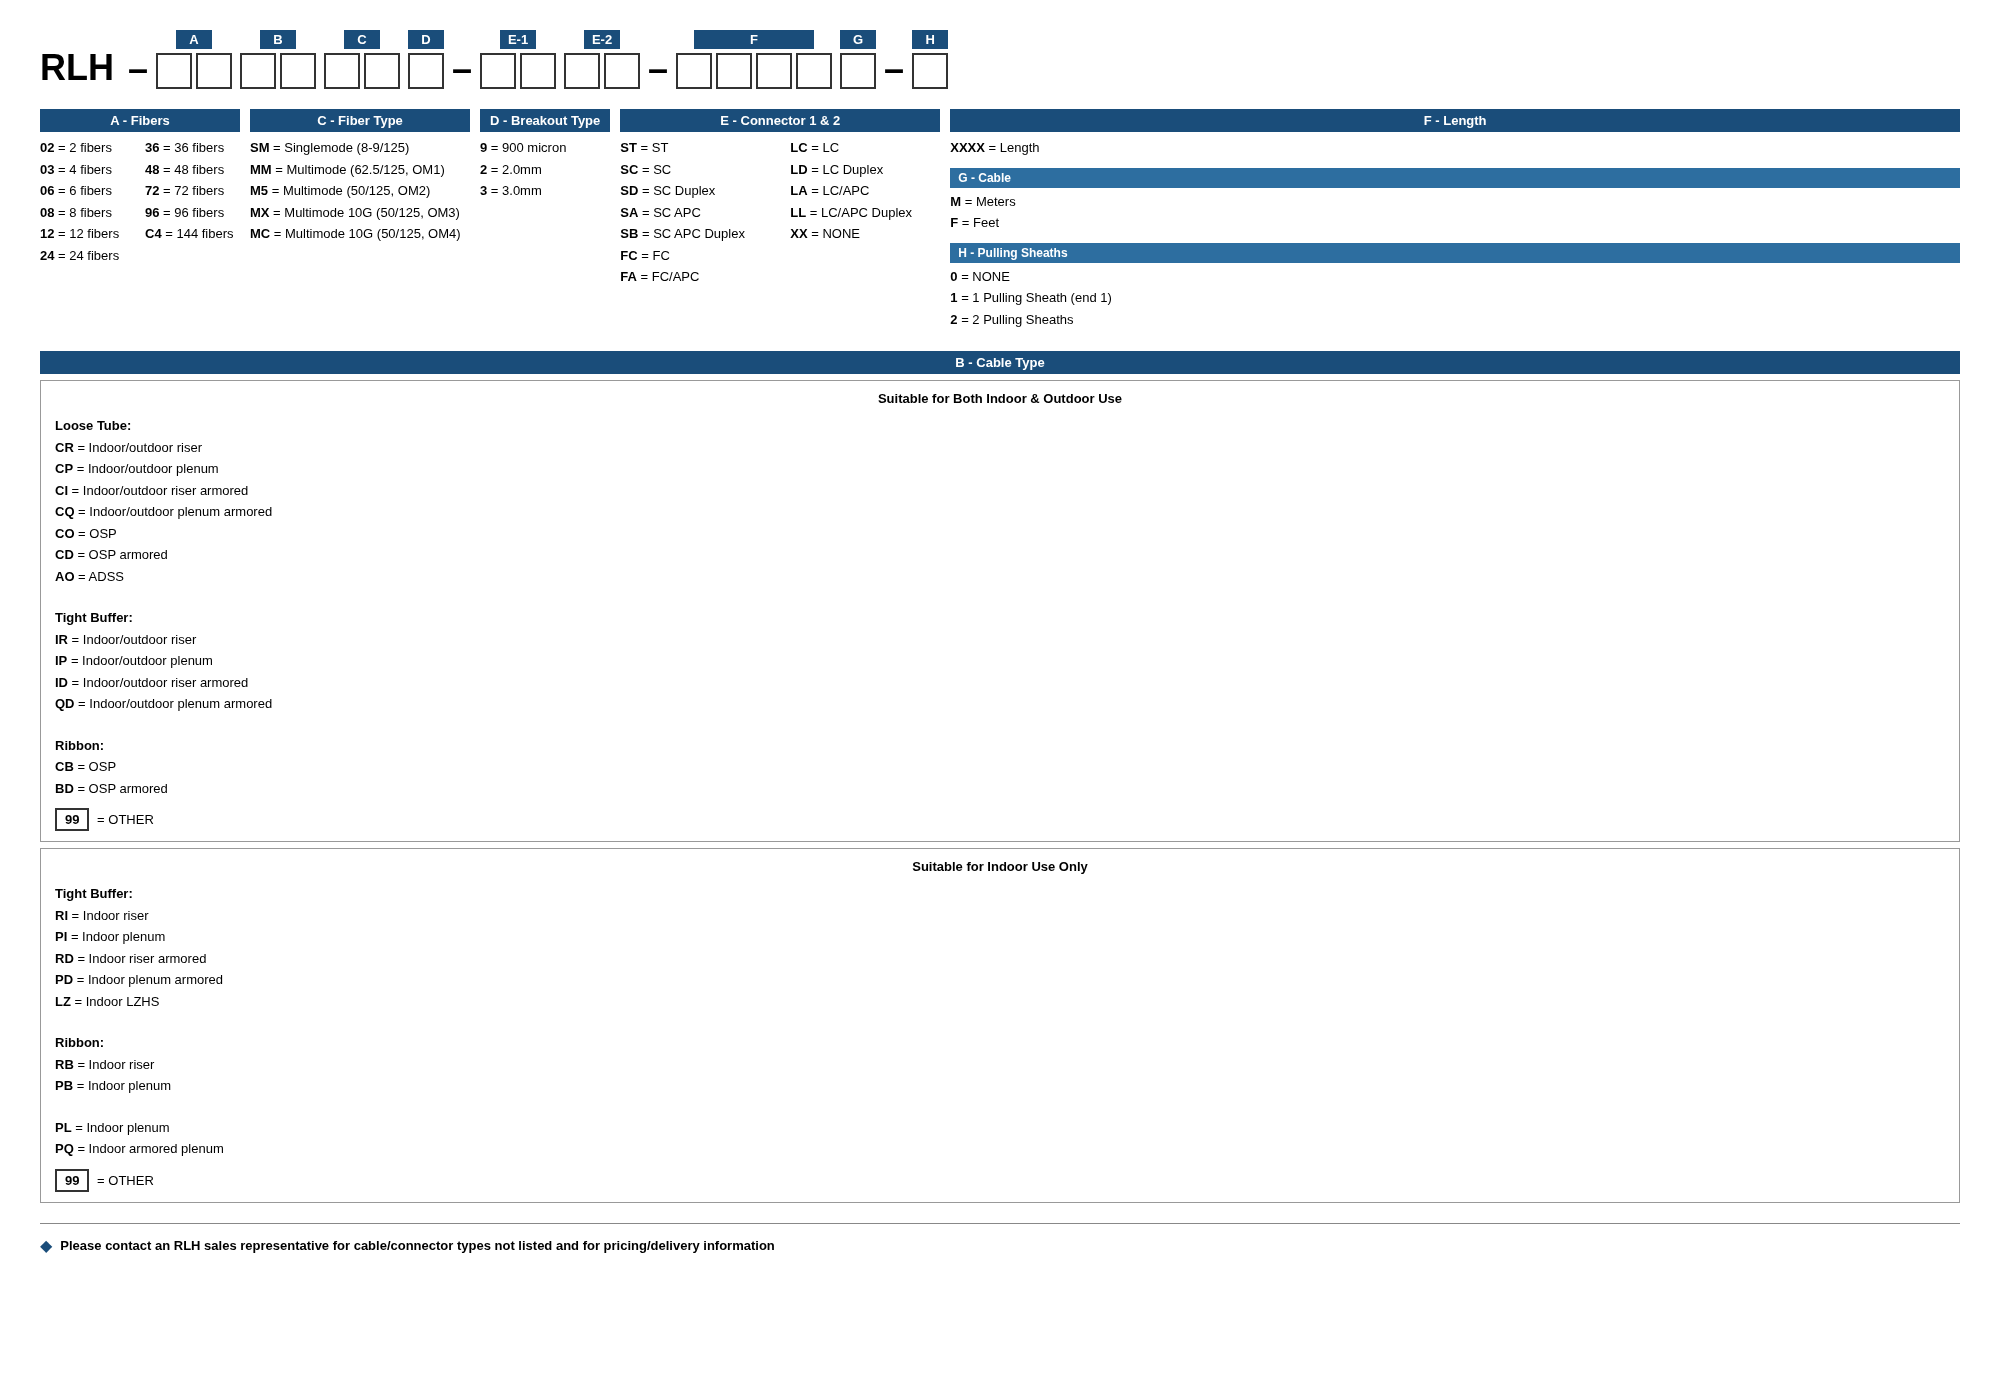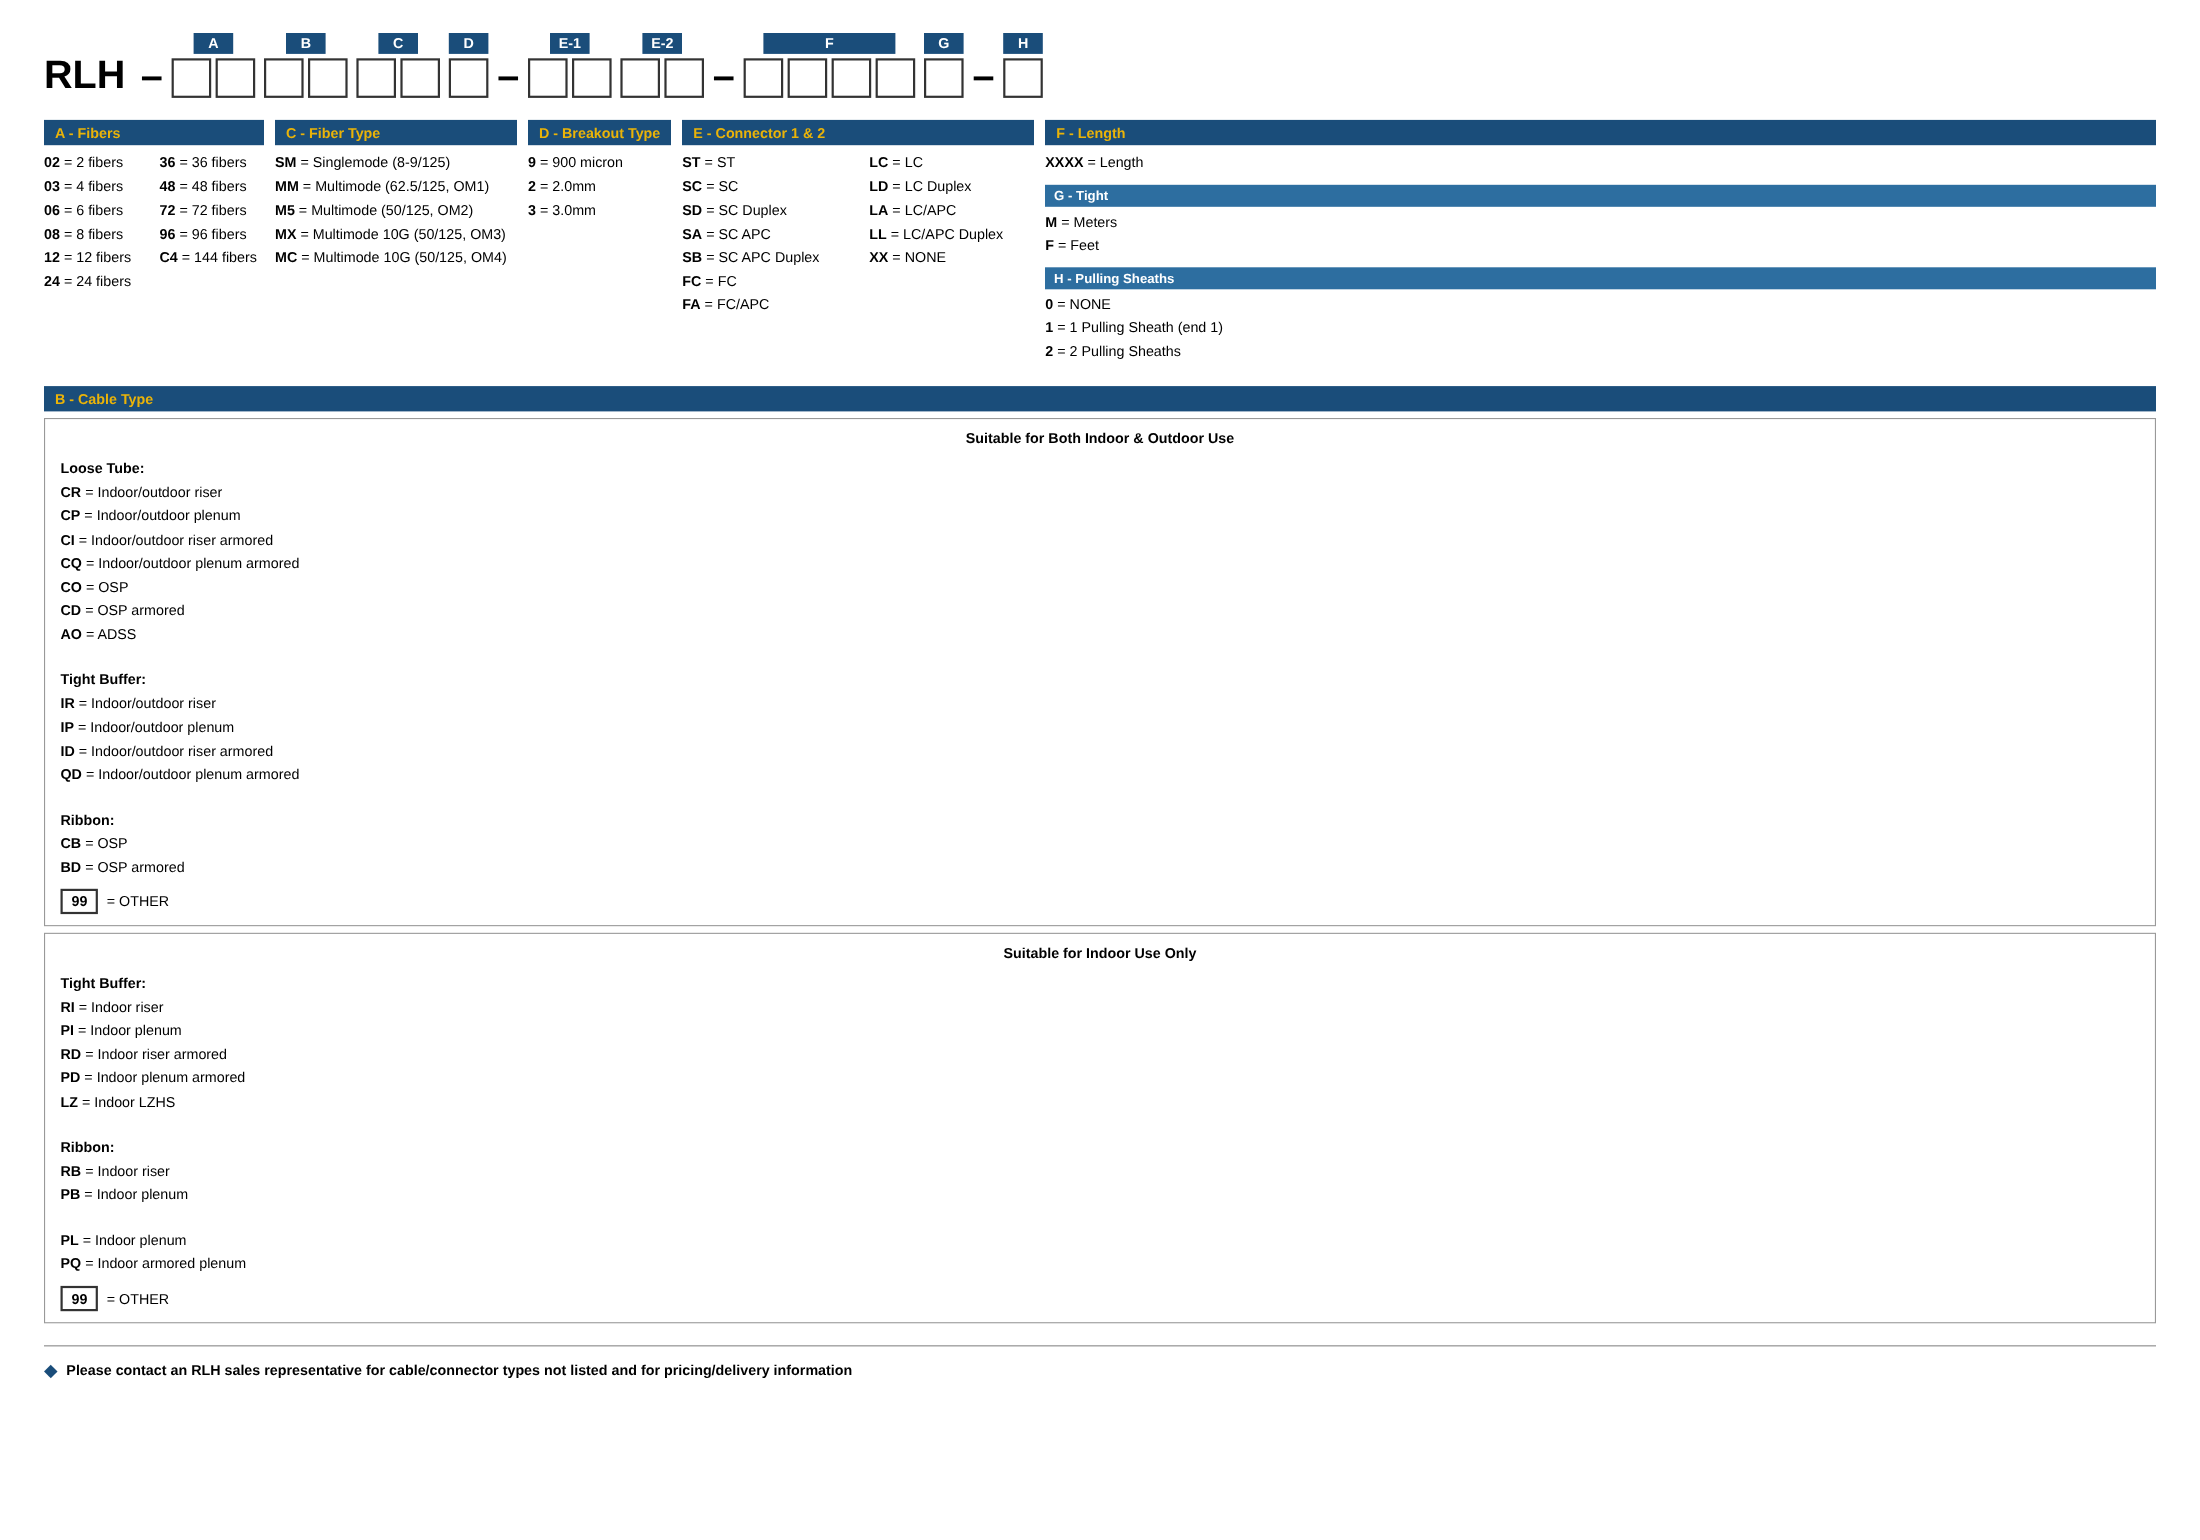--- a/index.html
+++ b/index.html
@@ -47,25 +47,25 @@
     .header-row {
       display: flex;
       align-items: flex-end;
       gap: 4px;
       margin-bottom: 20px;
     }
 
     
     .section-header {
       background: #1a4d7a;
-      color: #eab308;
+      color: #ffffff;
       font-weight: bold;
       font-size: 13px;
       padding: 4px 10px;
-      text-align: left;
+      text-align: center;
       margin-bottom: 6px;
     }
     .section-header-sm {
       background: #2d6ea0;
       color: #fff;
       font-weight: bold;
       font-size: 12px;
       padding: 3px 8px;
       margin-bottom: 4px;
     }
@@ -309,21 +309,21 @@
   </div>
 
   <div class="col-fgh">
 
     <div style="margin-bottom:10px;">
       <div class="section-header">F - Length</div>
       <div class="def-row"><b>XXXX</b> = Length</div>
     </div>
 
     <div style="margin-bottom:10px;">
-      <div class="section-header-sm">G - Tight</div>
+      <div class="section-header-sm">G - Cable</div>
       <div class="def-row"><b>M</b> = Meters</div>
       <div class="def-row"><b>F</b> = Feet</div>
     </div>
 
     <div>
       <div class="section-header-sm">H - Pulling Sheaths</div>
       <div class="def-row"><b>0</b> = NONE</div>
       <div class="def-row"><b>1</b> = 1 Pulling Sheath (end 1)</div>
       <div class="def-row"><b>2</b> = 2 Pulling Sheaths</div>
     </div>

